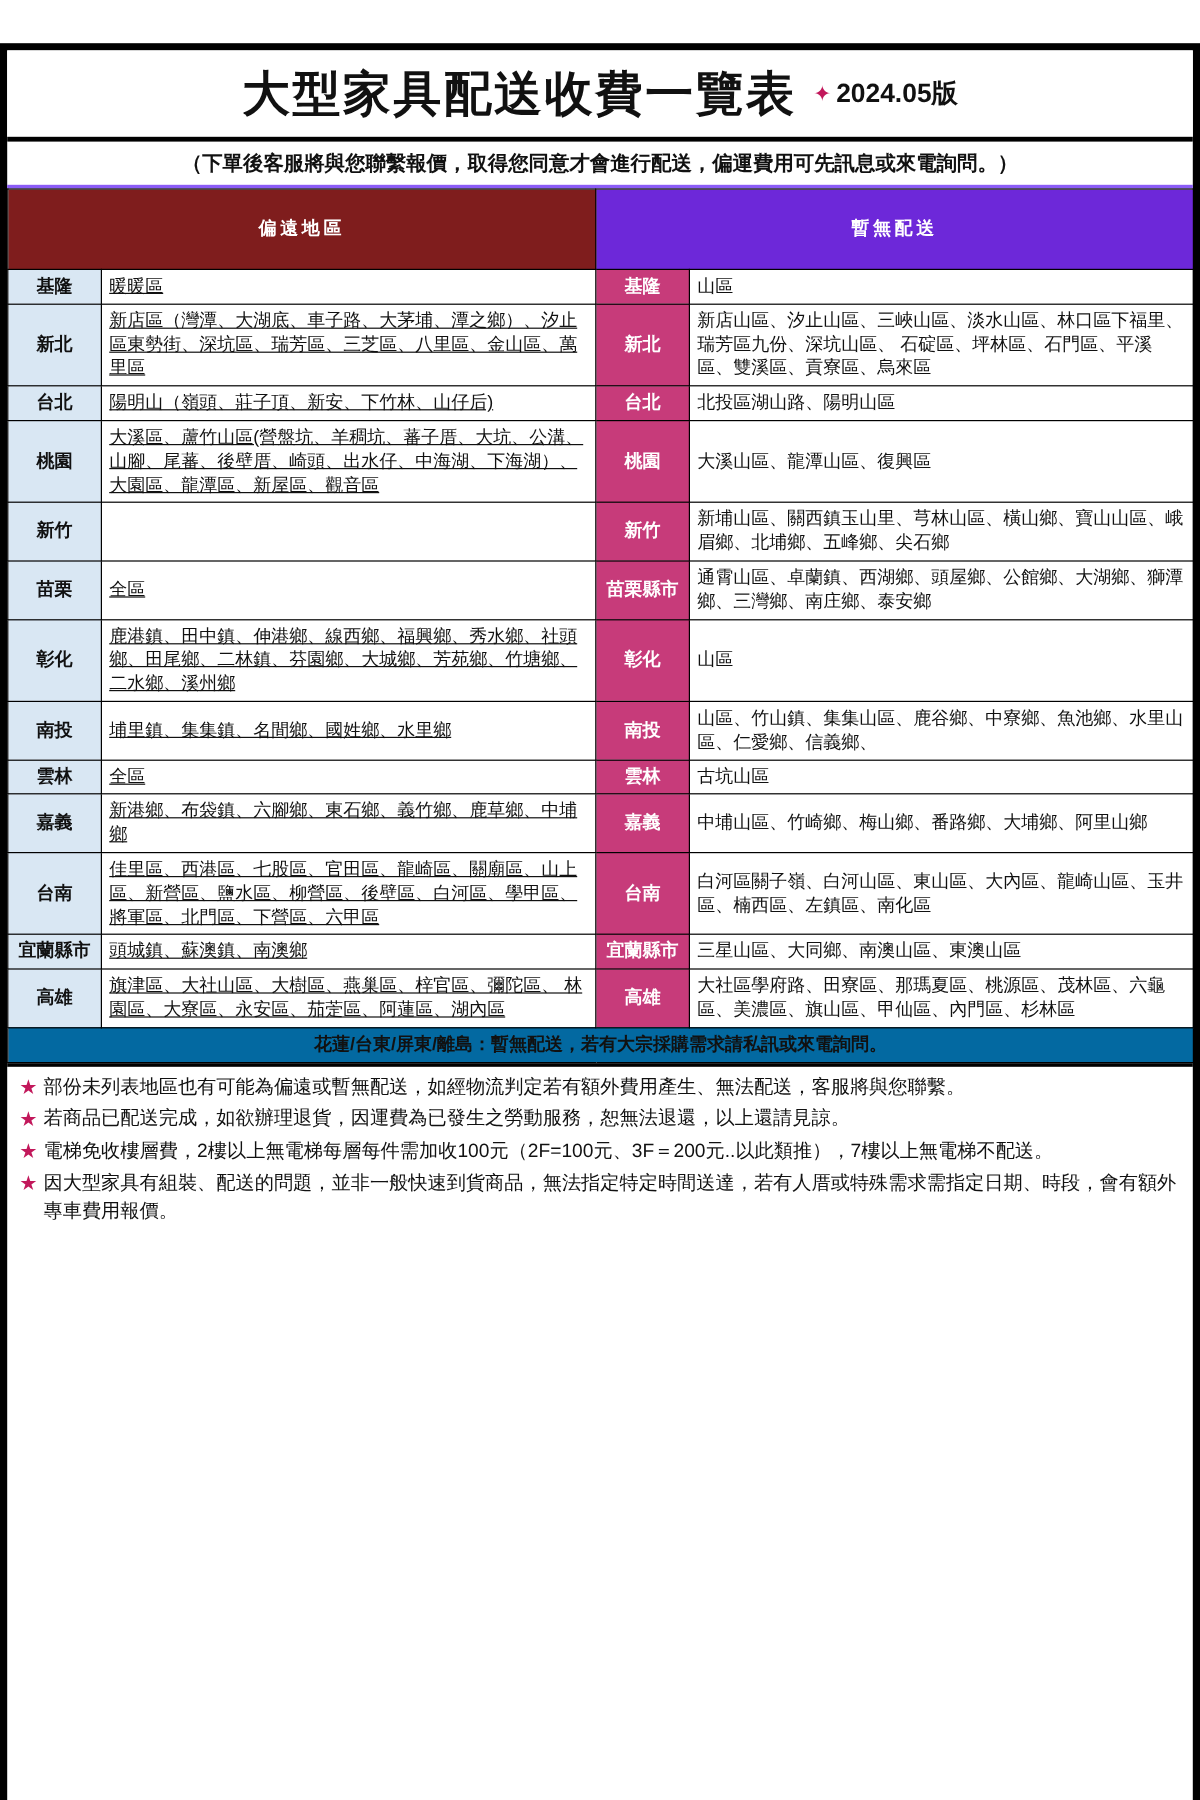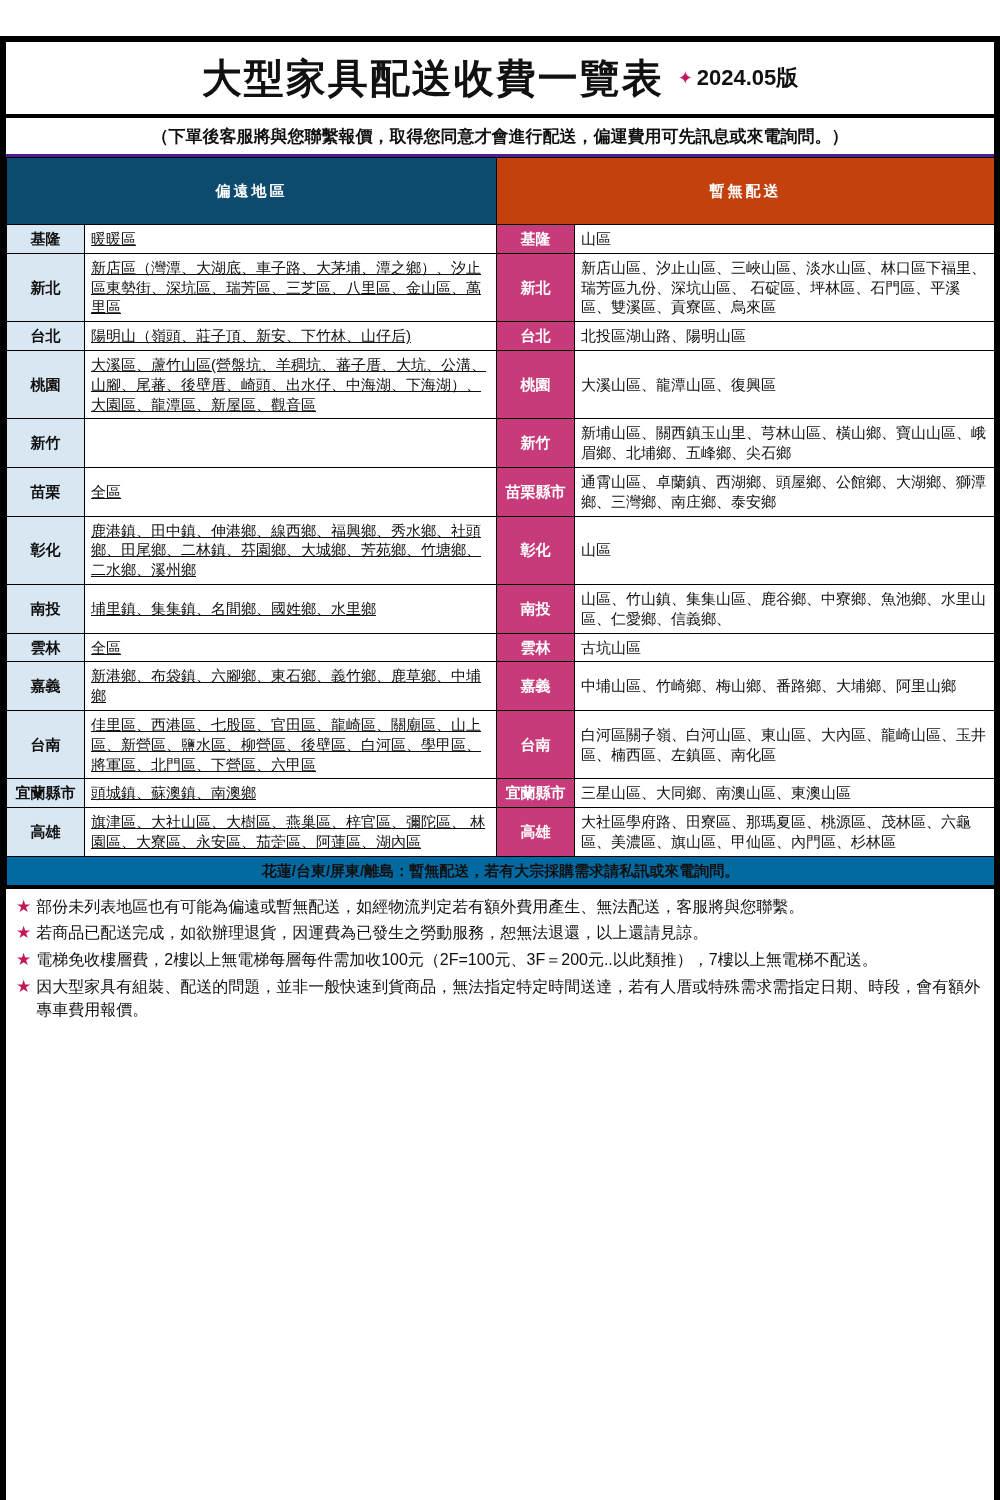--- a/index.html
+++ b/index.html
@@ -32,21 +32,21 @@
   .title-ver{
     font-size:22px;font-weight:bold;color:#111;
     display:flex;align-items:center;gap:4px;
   }
   .diamond{
     color:#c2185b;font-size:18px;line-height:1;
   }
   .note-bar{
     height:36px;
     display:flex;align-items:center;justify-content:center;
-    border-bottom:3px solid #4c1d95;
+    border-bottom:3px solid #8b5cf6;
     font-size:17px;font-weight:bold;
   }
   
   .tbl{
     width:100%;
     border-collapse:collapse;
     table-layout:fixed;
     flex:0 0 auto;
   }
   .tbl td,.tbl th{
@@ -55,26 +55,26 @@
     vertical-align:middle;
     font-size:15px;
     line-height:1.32;
   }
   col.c1{width:78px}
   col.c2{width:412px}
   col.c3{width:78px}
   col.c4{width:420px}
 
   .hdr-blue{
-    background:#0c4a6e;color:#fff;font-size:24px;font-weight:bold;
+    background:#7f1d1d;color:#fff;font-size:24px;font-weight:bold;
     text-align:center;height:58px;letter-spacing:3px;
     border:1px solid #000;
   }
   .hdr-pink{
-    background:#c2410c;color:#fff;font-size:24px;font-weight:bold;
+    background:#6d28d9;color:#fff;font-size:24px;font-weight:bold;
     text-align:center;height:58px;letter-spacing:3px;
     border:1px solid #000;
   }
   .lbl-blue{
     background:#d9e7f3;color:#111;font-weight:bold;text-align:center;
     font-size:17px;
   }
   .lbl-pink{
     background:#c73b7a;color:#fff;font-weight:bold;text-align:center;
     font-size:17px;

